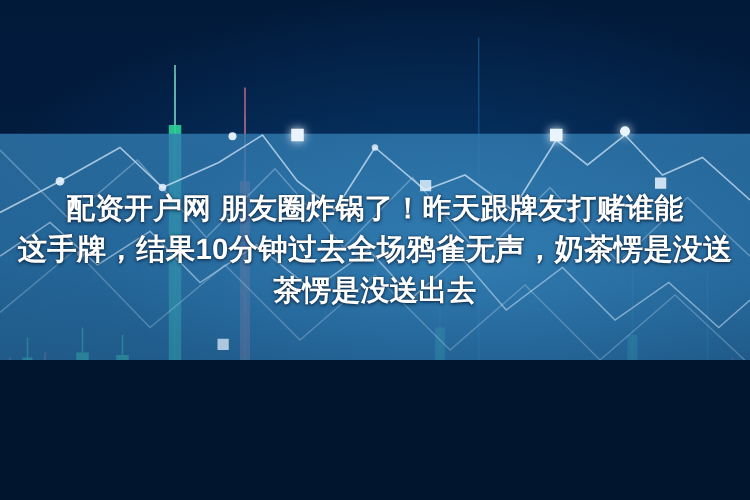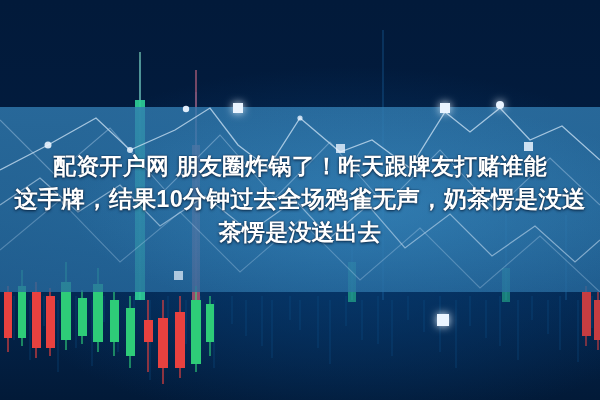--- a/index.html
+++ b/index.html
@@ -2,21 +2,21 @@
 <html><head>
 <meta charset="utf-8">
 <style>
   html,body{margin:0;padding:0;}
   body{
     width:600px;height:400px;overflow:hidden;
     background:#02152f;
     font-family:"Liberation Sans","DejaVu Sans",sans-serif;
   }
   #stage{
-    position:relative;width:600px;height:400px;overflow:hidden;
+    position:relative;width:600px;height:288px;overflow:hidden;
     background:
       radial-gradient(ellipse 520px 260px at 58% 62%, #073a6e 0%, rgba(7,58,110,0) 70%),
       linear-gradient(180deg,#021a3a 0%,#021c3f 45%,#03264f 72%,#021a38 100%);
   }
 
   
   .layer{position:absolute;left:0;top:0;width:600px;height:400px;}
   .layer svg{display:block;width:600px;height:400px;}
 
   

